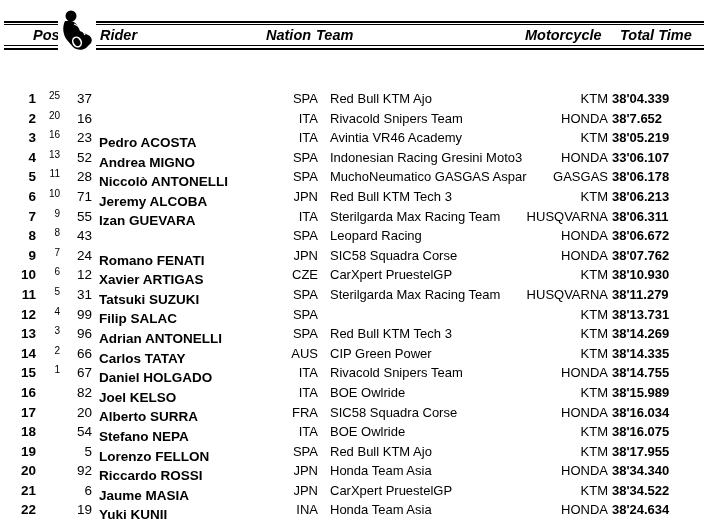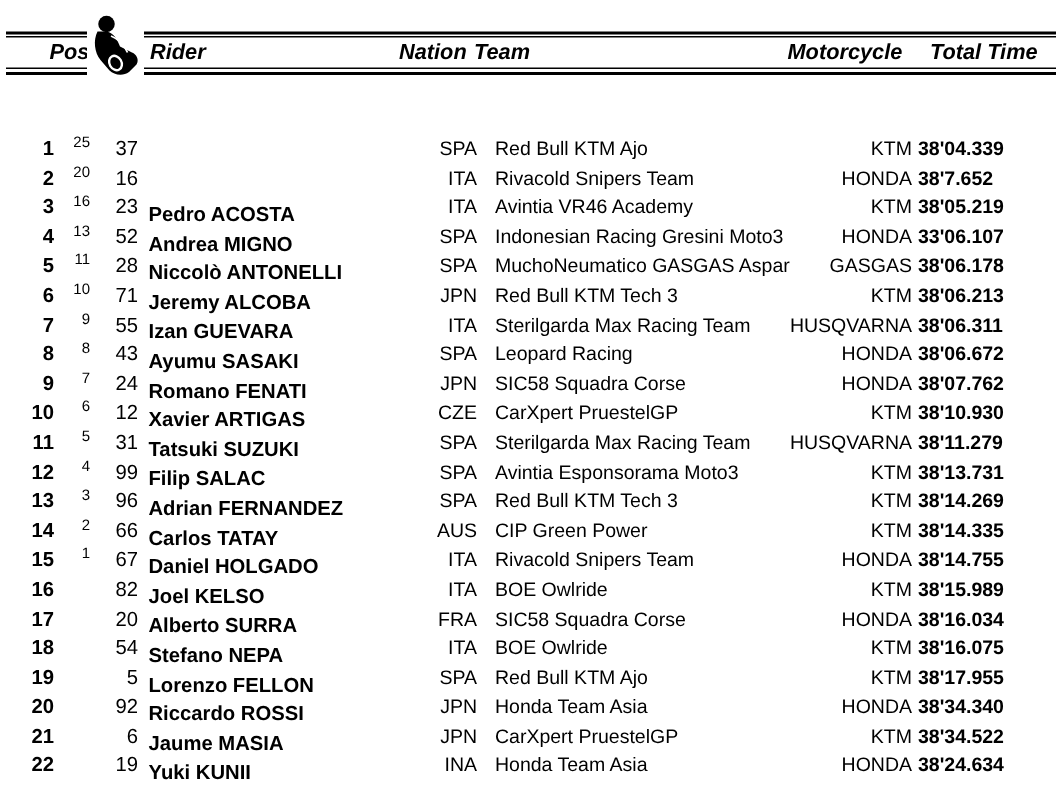--- a/index.html
+++ b/index.html
@@ -108,21 +108,20 @@
     <span class="name">Izan GUEVARA</span>
     <span class="nat">SPA</span>
     <span class="team">MuchoNeumatico GASGAS Aspar</span>
     <span class="moto">GASGAS</span>
     <span class="time">38'06.178</span>
   </div>
     <div class="row">
     <span class="pos">6</span>
     <span class="pts">10</span>
     <span class="num">71</span>
-    <span class="name">Ayumu SASAKI</span>
     <span class="nat">JPN</span>
     <span class="team">Red Bull KTM Tech 3</span>
     <span class="moto">KTM</span>
     <span class="time">38'06.213</span>
   </div>
     <div class="row">
     <span class="pos">7</span>
     <span class="pts">9</span>
     <span class="num">55</span>
     <span class="name">Romano FENATI</span>
@@ -158,33 +157,32 @@
     <span class="name">Filip SALAC</span>
     <span class="nat">CZE</span>
     <span class="team">CarXpert PruestelGP</span>
     <span class="moto">KTM</span>
     <span class="time">38'10.930</span>
   </div>
     <div class="row">
     <span class="pos">11</span>
     <span class="pts">5</span>
     <span class="num">31</span>
-    <span class="name">Adrian FERNANDEZ</span>
+    <span class="name">Adrian ANTONELLI</span>
     <span class="nat">SPA</span>
     <span class="team">Sterilgarda Max Racing Team</span>
     <span class="moto">HUSQVARNA</span>
     <span class="time">38'11.279</span>
   </div>
     <div class="row">
     <span class="pos">12</span>
     <span class="pts">4</span>
     <span class="num">99</span>
     <span class="name">Carlos TATAY</span>
     <span class="nat">SPA</span>
-    <span class="team">Avintia Esponsorama Moto3</span>
     <span class="moto">KTM</span>
     <span class="time">38'13.731</span>
   </div>
     <div class="row">
     <span class="pos">13</span>
     <span class="pts">3</span>
     <span class="num">96</span>
     <span class="name">Daniel HOLGADO</span>
     <span class="nat">SPA</span>
     <span class="team">Red Bull KTM Tech 3</span>

